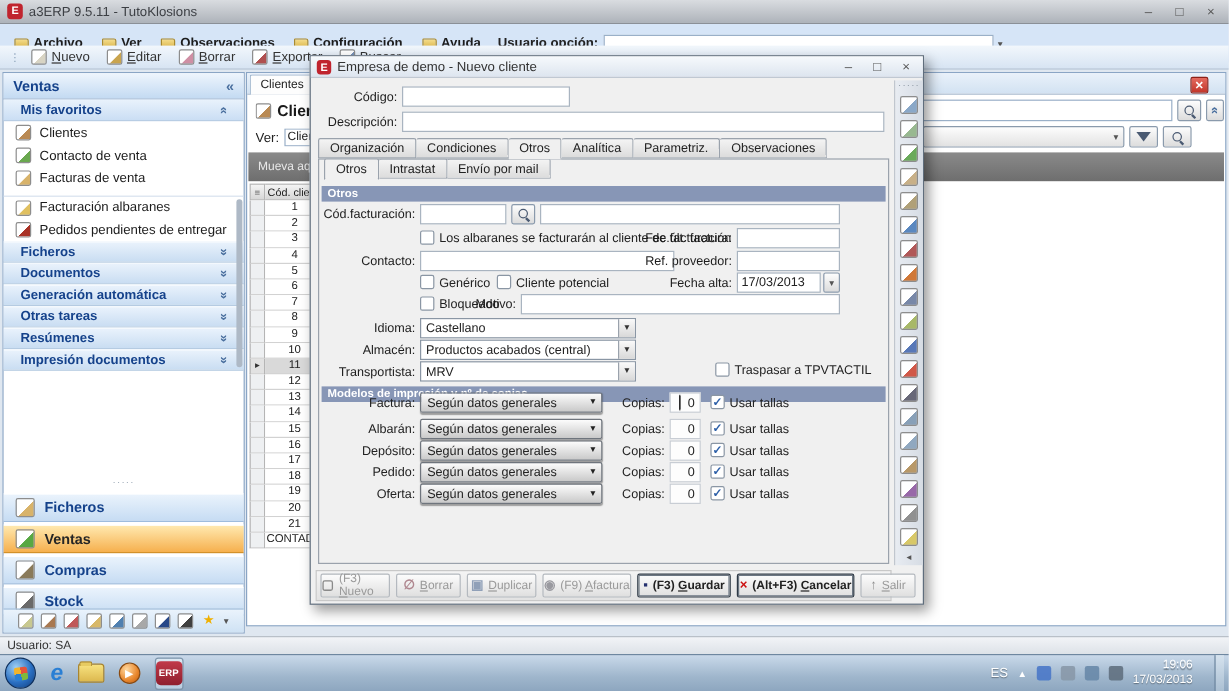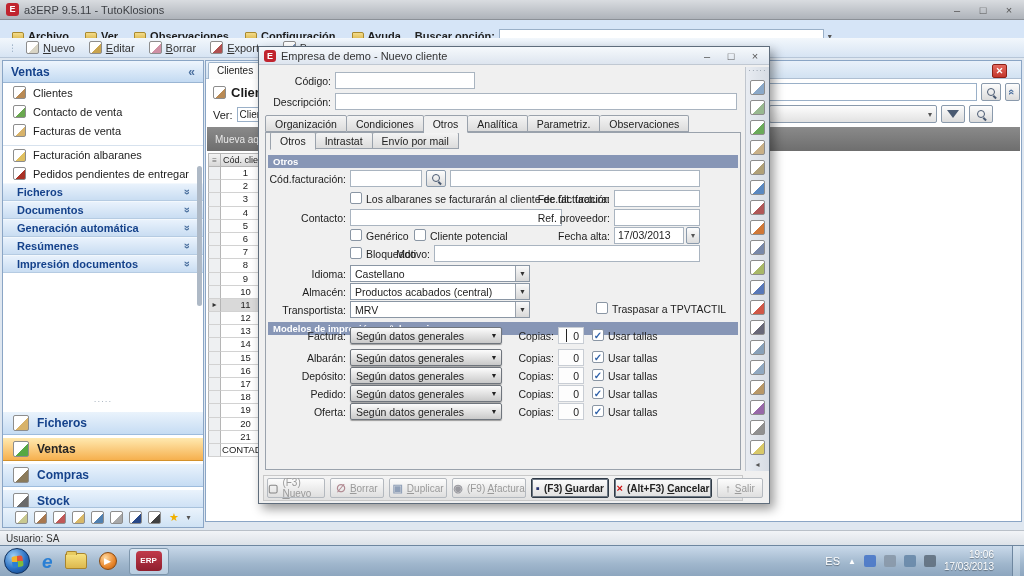--- a/index.html
+++ b/index.html
@@ -124,21 +124,21 @@
   #status-flags { margin-left:auto; margin-right:40px; display:flex; gap:10px; color:#a7a7a7; }
   #status-flags .active { color:#1c1c1c; font-weight:bold; }
   #taskbar { left:0; top:545px; width:1024px; height:31px; background:linear-gradient(#c9d9ea,#9fb6cc 60%,#8da6bf); border-top:1px solid #6e87a0; display:flex; align-items:center; padding:0 4px; gap:12px; }
   #start-orb { width:26px; height:26px; border-radius:50%; background:radial-gradient(circle at 35% 30%, #9fd0f5, #2a6fc2 55%, #123d7a); border:1px solid #0e2f5c; position:relative; }
   #start-orb::after { content:""; position:absolute; left:7px; top:7px; width:11px; height:11px; background:conic-gradient(#e4533b 0 25%, #7fba3d 0 50%, #2a7fd4 0 75%, #f2b42c 0); border-radius:2px; transform:rotate(-8deg); }
   .tb-ico { font-size:17px; line-height:1; }
   #ie-ico { color:#2a7fd4; font-weight:bold; font-style:italic; font-size:19px; }
   #folder-ico { width:22px; height:16px; background:linear-gradient(#f7e27f,#dcb84e); border:1px solid #a9852e; border-radius:2px 3px 2px 2px; position:relative; }
   #folder-ico::before { content:""; position:absolute; left:0; top:-3px; width:9px; height:3px; background:#e7cb61; border:1px solid #a9852e; border-bottom:none; border-radius:2px 2px 0 0; }
   #wmp-ico { width:18px; height:18px; border-radius:50%; background:radial-gradient(circle at 35% 30%, #ffd9a0, #e8862c 60%, #b85a10); border:1px solid #8a4a10; color:#fff; font-size:9px; text-align:center; line-height:17px; }
-  #erp-task { width:40px; height:27px; background:linear-gradient(#dce8f2,#b9cde0); border:1px solid #7e96ac; border-radius:3px; display:flex; align-items:center; justify-content:center; }
+  #erp-task { width:24px; height:27px; background:linear-gradient(#dce8f2,#b9cde0); border:1px solid #7e96ac; border-radius:3px; display:flex; align-items:center; justify-content:center; }
   #erp-badge { width:26px; height:20px; background:linear-gradient(#c13a4a,#8f1f2e); border-radius:4px; color:#fff; font-weight:bold; font-size:8px; text-align:center; line-height:20px; }
   #tray { margin-left:auto; display:flex; align-items:center; gap:8px; color:#fff; }
   #tray .lang { font-size:11px; color:#fff; text-shadow:0 1px 1px rgba(0,0,0,.4); }
   #tray .caret { font-size:8px; }
   .tray-ico { width:12px; height:12px; border-radius:2px; background:var(--c,#888); opacity:.9; }
   #clock { text-align:right; font-size:10px; color:#fff; line-height:1.25; text-shadow:0 1px 1px rgba(0,0,0,.4); padding-right:6px; }
   #show-desktop { width:8px; height:31px; border-left:1px solid #6e87a0; background:linear-gradient(#d5e2ee,#aabfd2); }
 
   .chev { font-weight:bold; color:#4a6f9e; }
 </style>
@@ -171,21 +171,21 @@
         <span>Observaciones</span>
       </span>
       <span class="menu-item">
         <span class="folder-ico"></span>
         <span>Configuración</span>
       </span>
       <span class="menu-item">
         <span class="folder-ico"></span>
         <span>Ayuda</span>
       </span>
-    <span class="search-label">Buscar opción:</span>
+    <span class="search-label">Usuario opción:</span>
     <input id="search-opt" style="">
     <span class="dd-arrow">▾</span>
   </div>
 
   <div id="toolbar" class="abs">
     <span class="grip">⋮</span>
     <span class="tool-btn" style="--c: #d8d4c4; --bc: #d8d4c4;">
         <span class="ico"></span>
         <span class="hk">Nuevo</span>
       </span>
@@ -205,20 +205,24 @@
         <span class="ico"></span>
         <span class="hk">Buscar</span>
       </span>
   </div>
 
   <div id="sidebar" class="abs">
     <div class="side-title">
       <span>Ventas</span>
       <span class="chev">«</span>
     </div>
+    <div class="fav-header">
+      <span>Mis favoritos</span>
+      <span class="chev rot90">«</span>
+    </div>
     <div class="fav-item" style="--c: #b98a54; --bc: #b98a54;">
         <span class="ico"></span>
         <span class="lbl">Clientes</span>
       </div>
       <div class="fav-item" style="--c: #6aa84f; --bc: #6aa84f;">
         <span class="ico"></span>
         <span class="lbl">Contacto de venta</span>
       </div>
       <div class="fav-item" style="--c: #d8b36a; --bc: #d8b36a;">
         <span class="ico"></span>
@@ -235,20 +239,24 @@
     <div class="group-row">
         <span>Ficheros</span>
         <span class="chev rotm90">«</span>
       </div>
       <div class="group-row">
         <span>Documentos</span>
         <span class="chev rotm90">«</span>
       </div>
       <div class="group-row">
         <span>Generación automática</span>
+        <span class="chev rotm90">«</span>
+      </div>
+      <div class="group-row">
+        <span>Otras tareas</span>
         <span class="chev rotm90">«</span>
       </div>
       <div class="group-row">
         <span>Resúmenes</span>
         <span class="chev rotm90">«</span>
       </div>
       <div class="group-row">
         <span>Impresión documentos</span>
         <span class="chev rotm90">«</span>
       </div>

